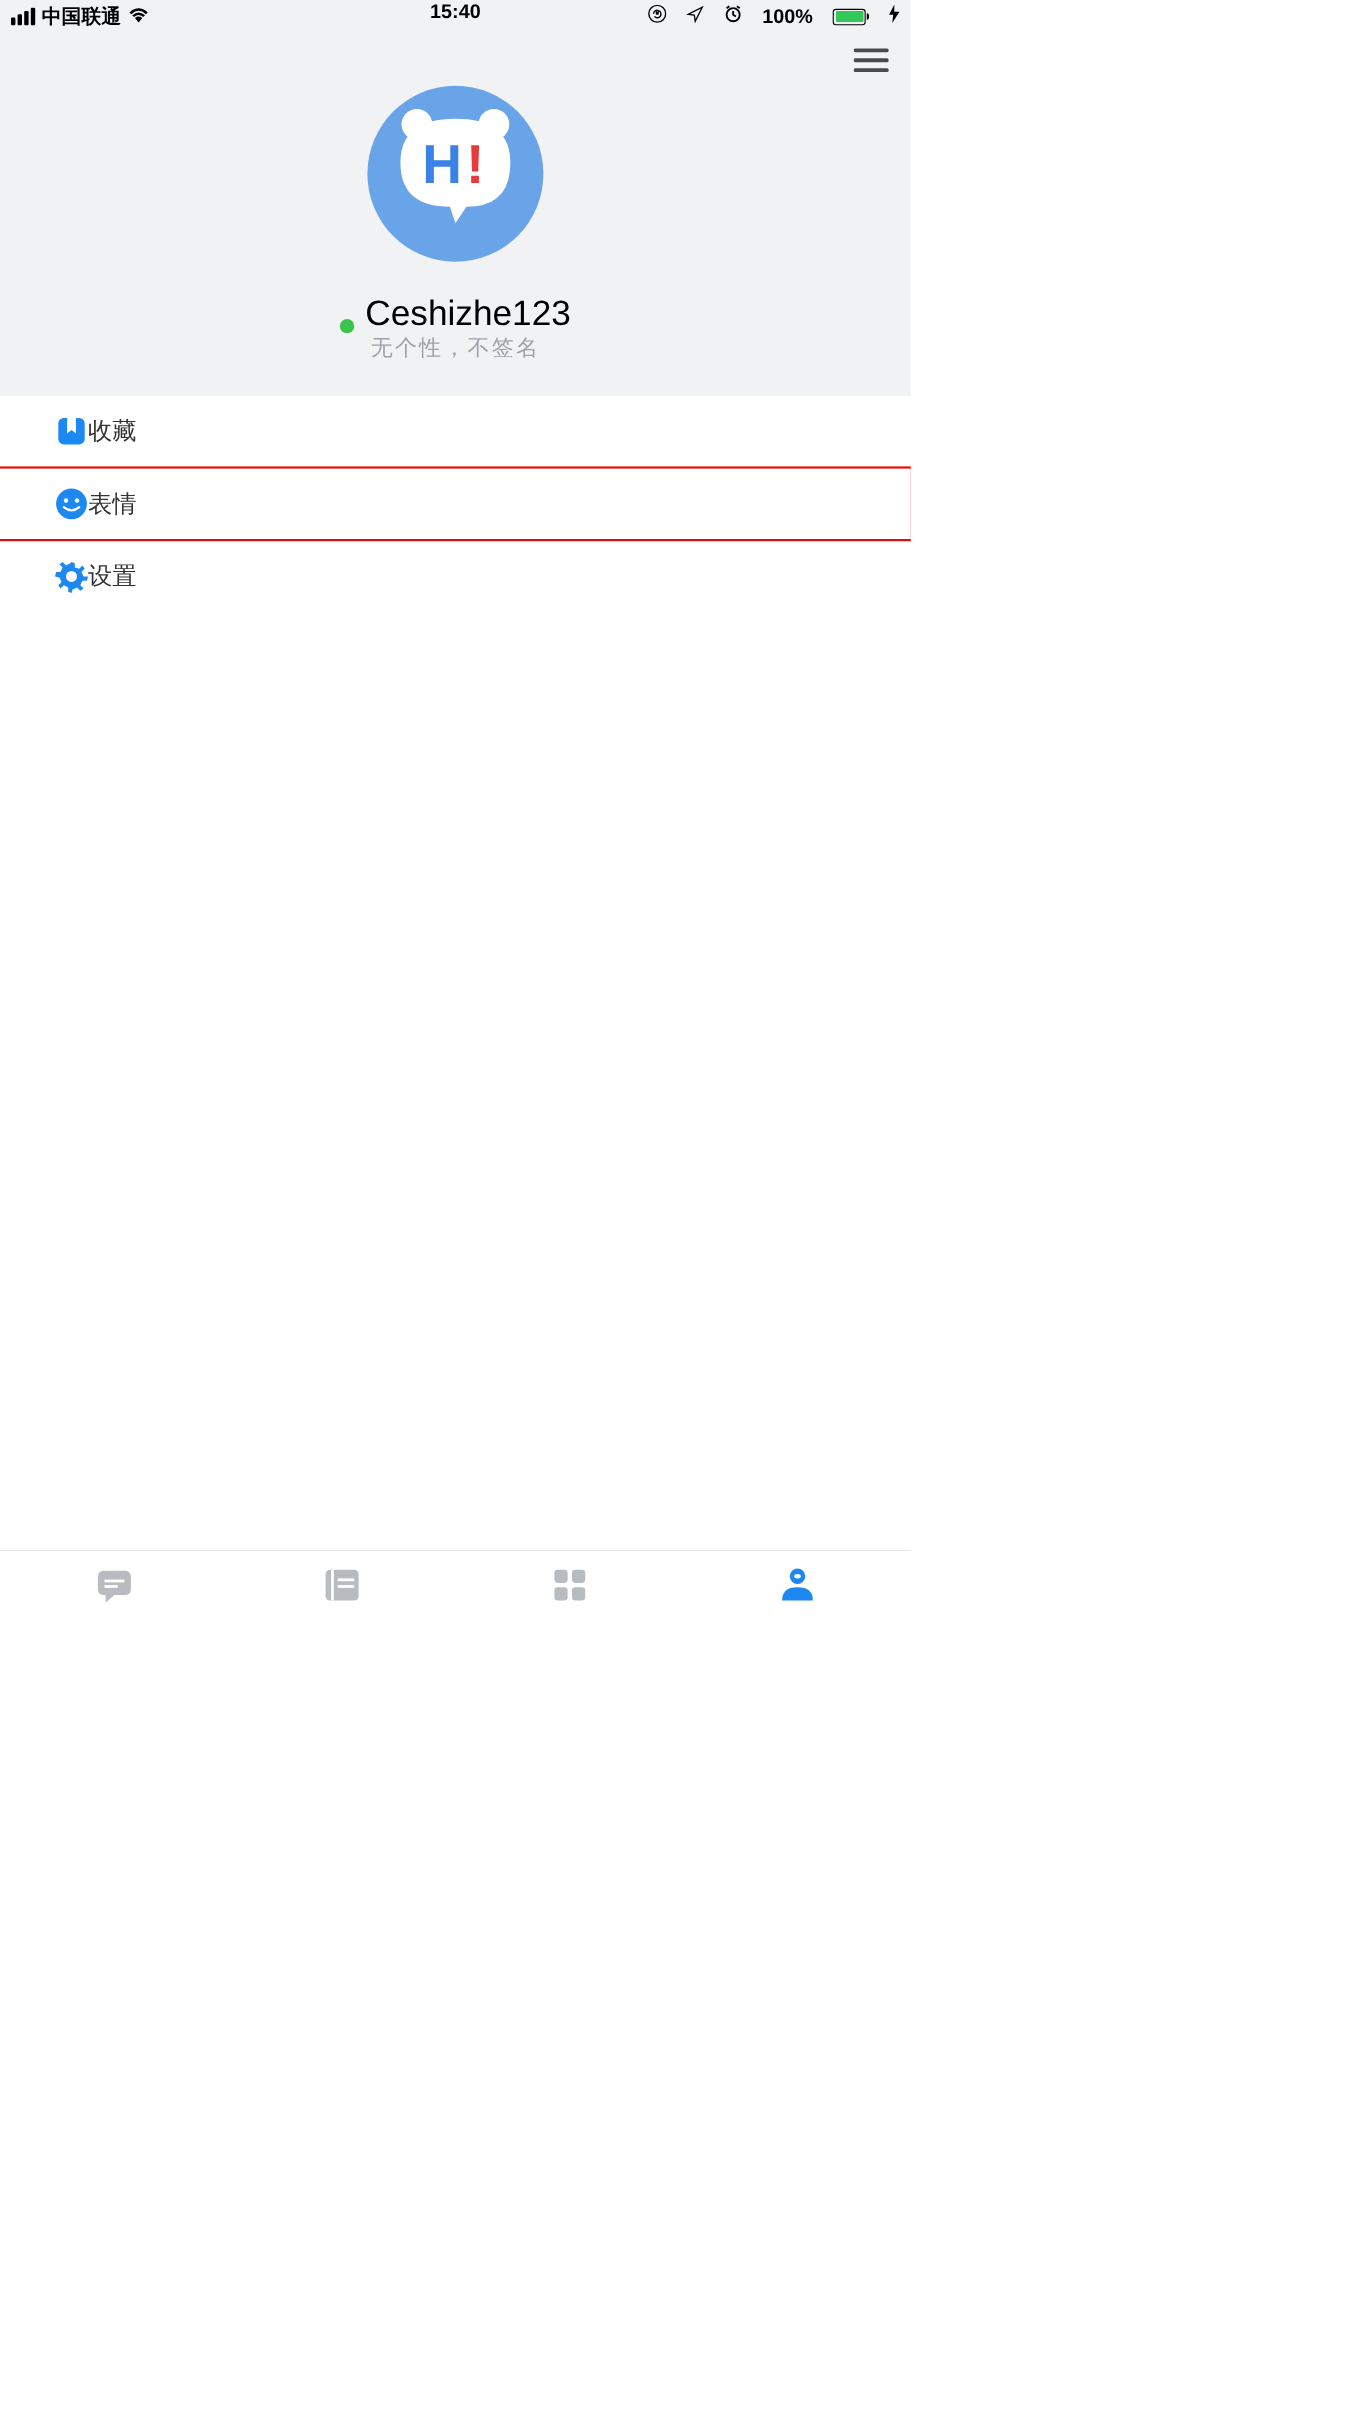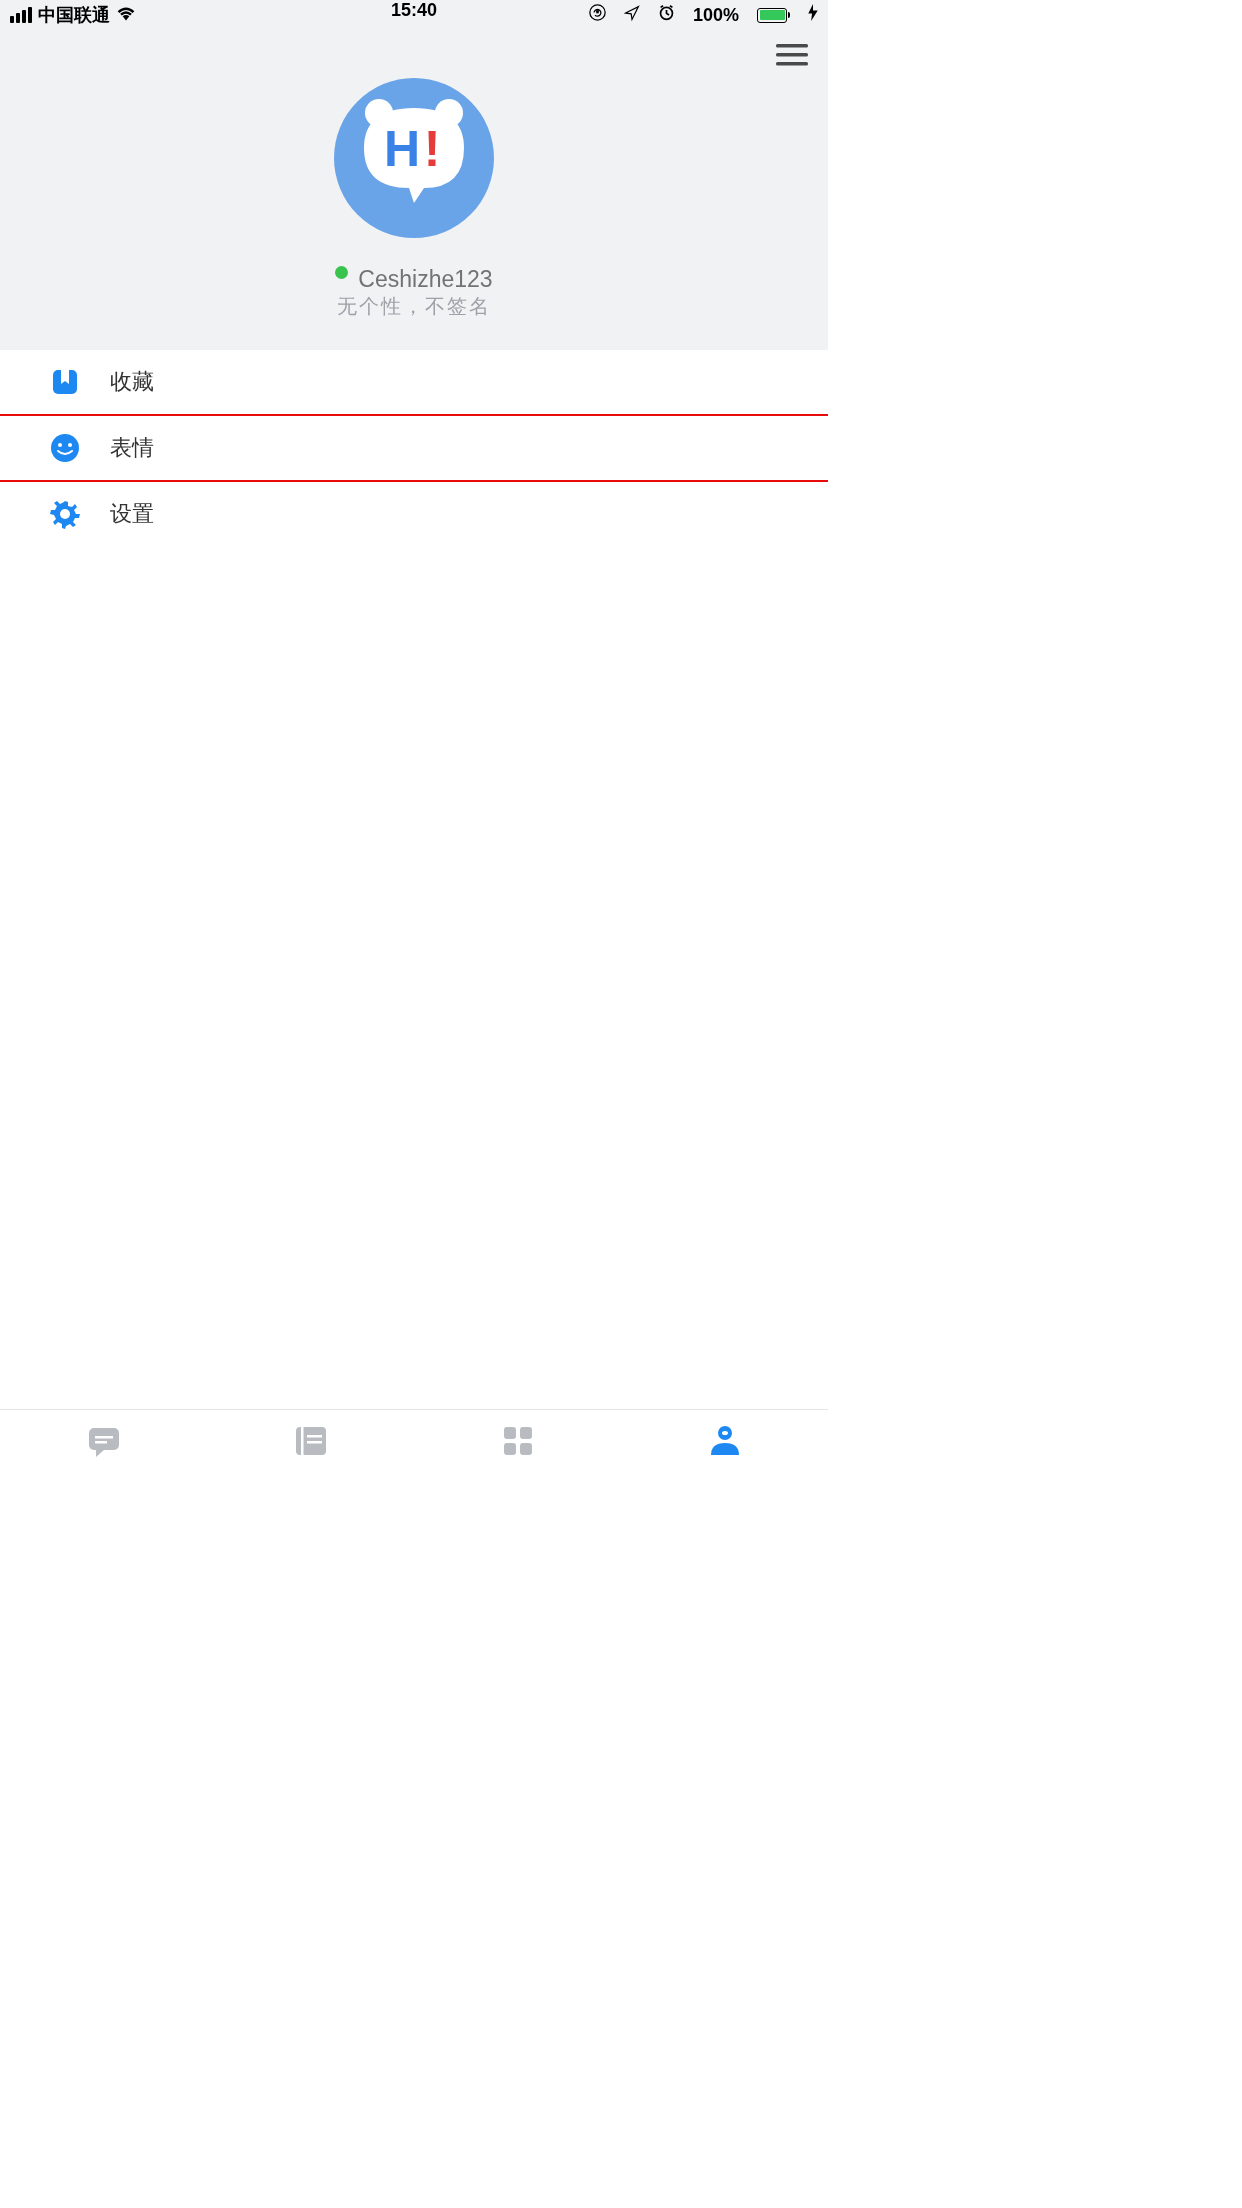--- a/index.html
+++ b/index.html
@@ -102,45 +102,44 @@
       width: 160px;
       height: 160px;
       border-radius: 50%;
       background: #6aa4e8;
       display: flex;
       align-items: center;
       justify-content: center;
     }
     .username-row {
       display: flex;
-      align-items: flex-start;
+      align-items: flex-end;
       gap: 10px;
       margin-top: 28px;
-      font-size: 23px;
-      color: #737373;
+      font-size: 32px;
+      color: #000000;
     }
     .online-dot {
       width: 13px;
       height: 13px;
       border-radius: 50%;
       background: #3ac44d;
     }
     .signature {
       font-size: 20px;
       color: #9da2a8;
       letter-spacing: 2px;
     }
     .menu-list {
       background: #fff;
     }
     .menu-item {
       display: flex;
       align-items: center;
       padding: 17px 0 17px 50px;
-      gap: 30px;
     }
     .menu-item.highlighted {
       border: 2px solid #e70b0b;
       margin-left: -2px;
       margin-right: -2px;
     }
     .menu-icon {
       width: 30px;
       height: 30px;
       display: flex;

